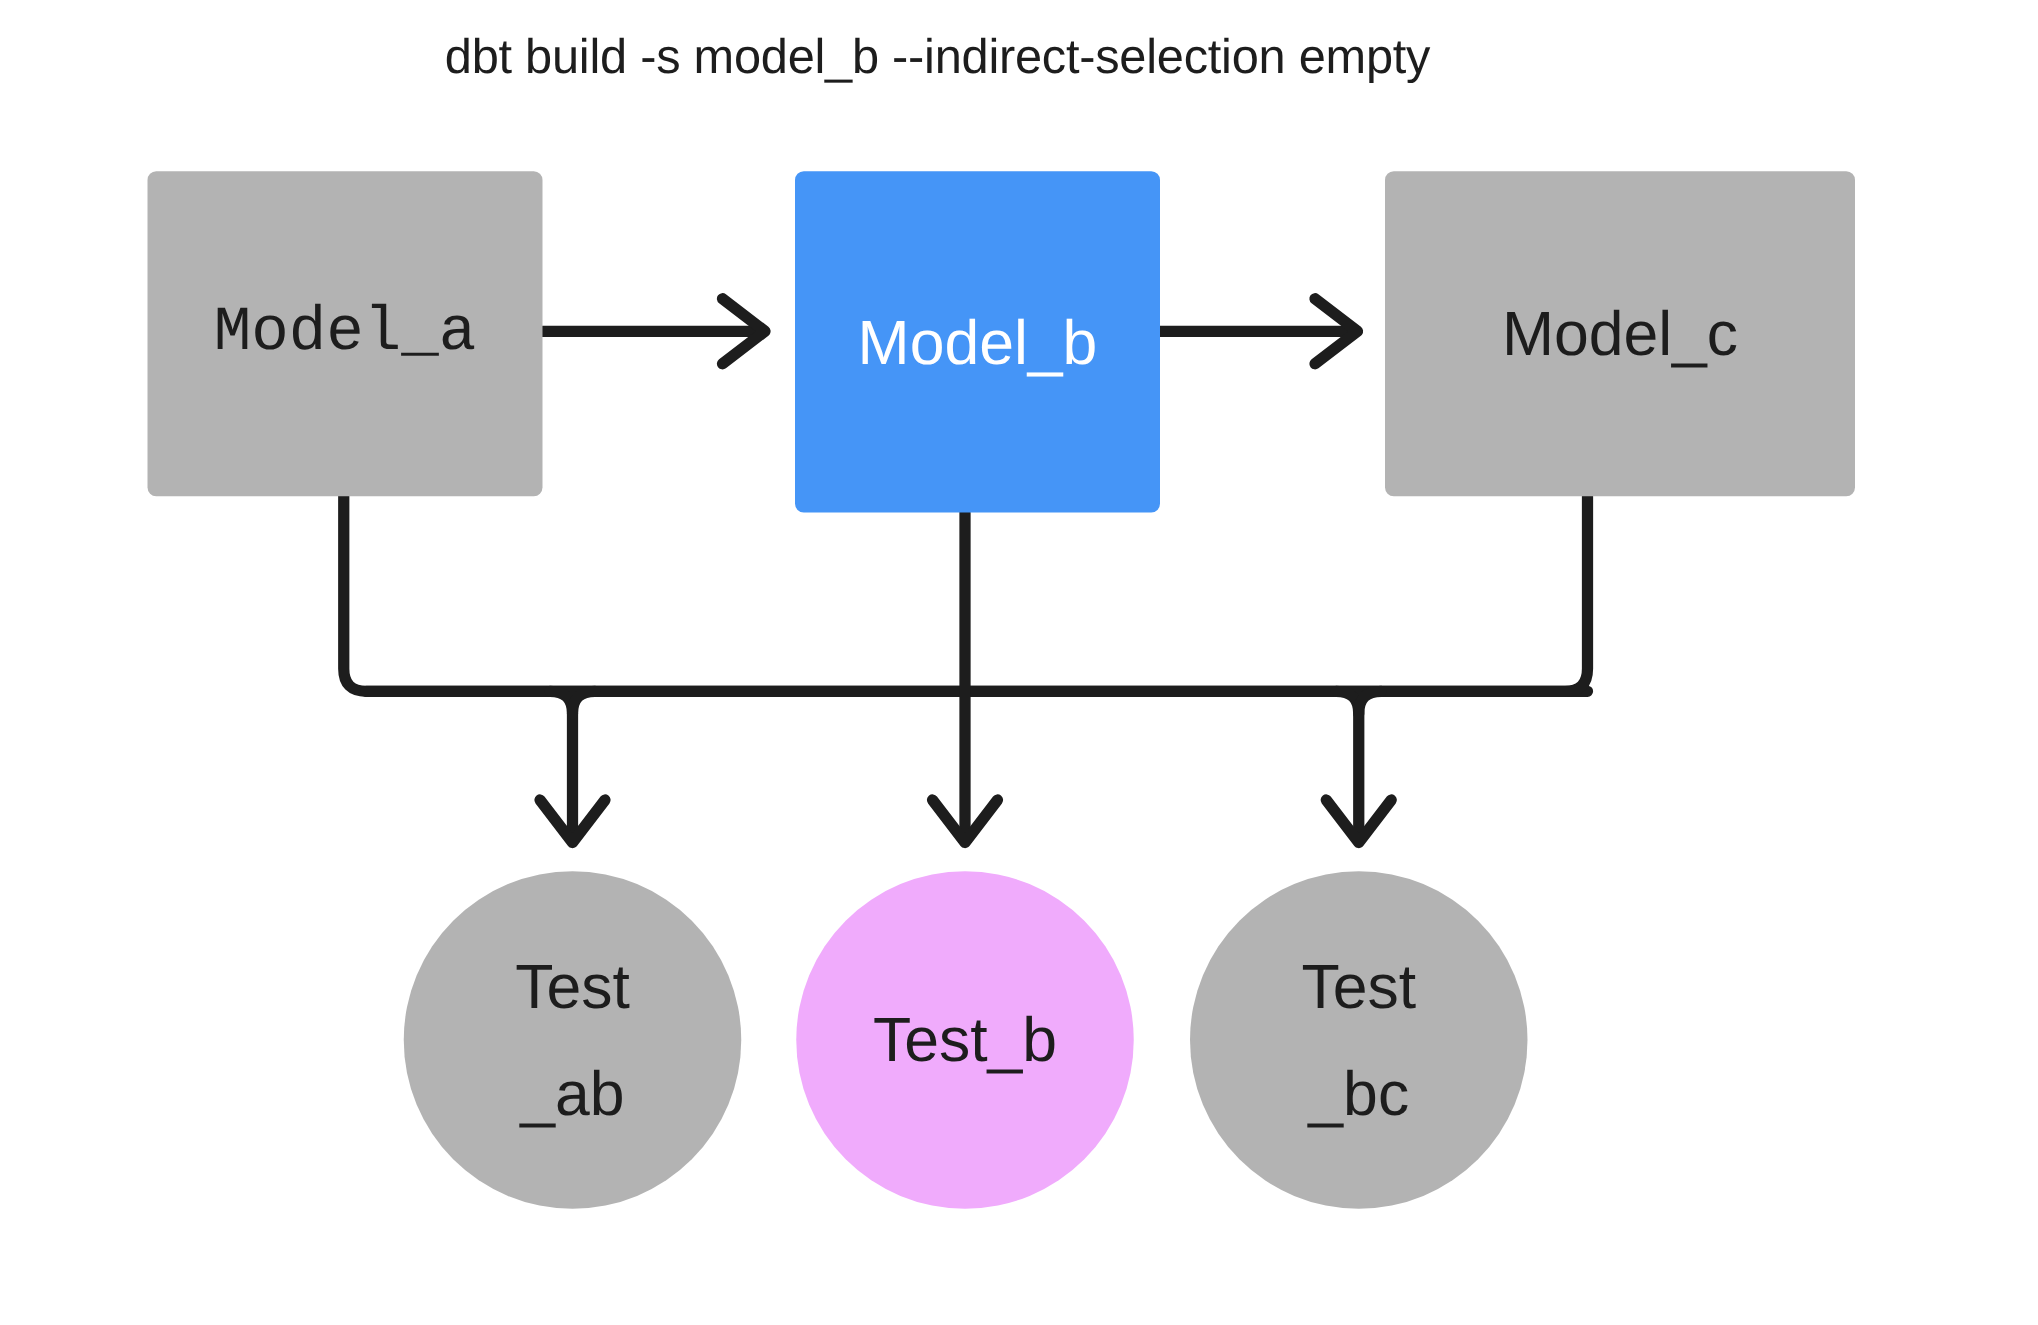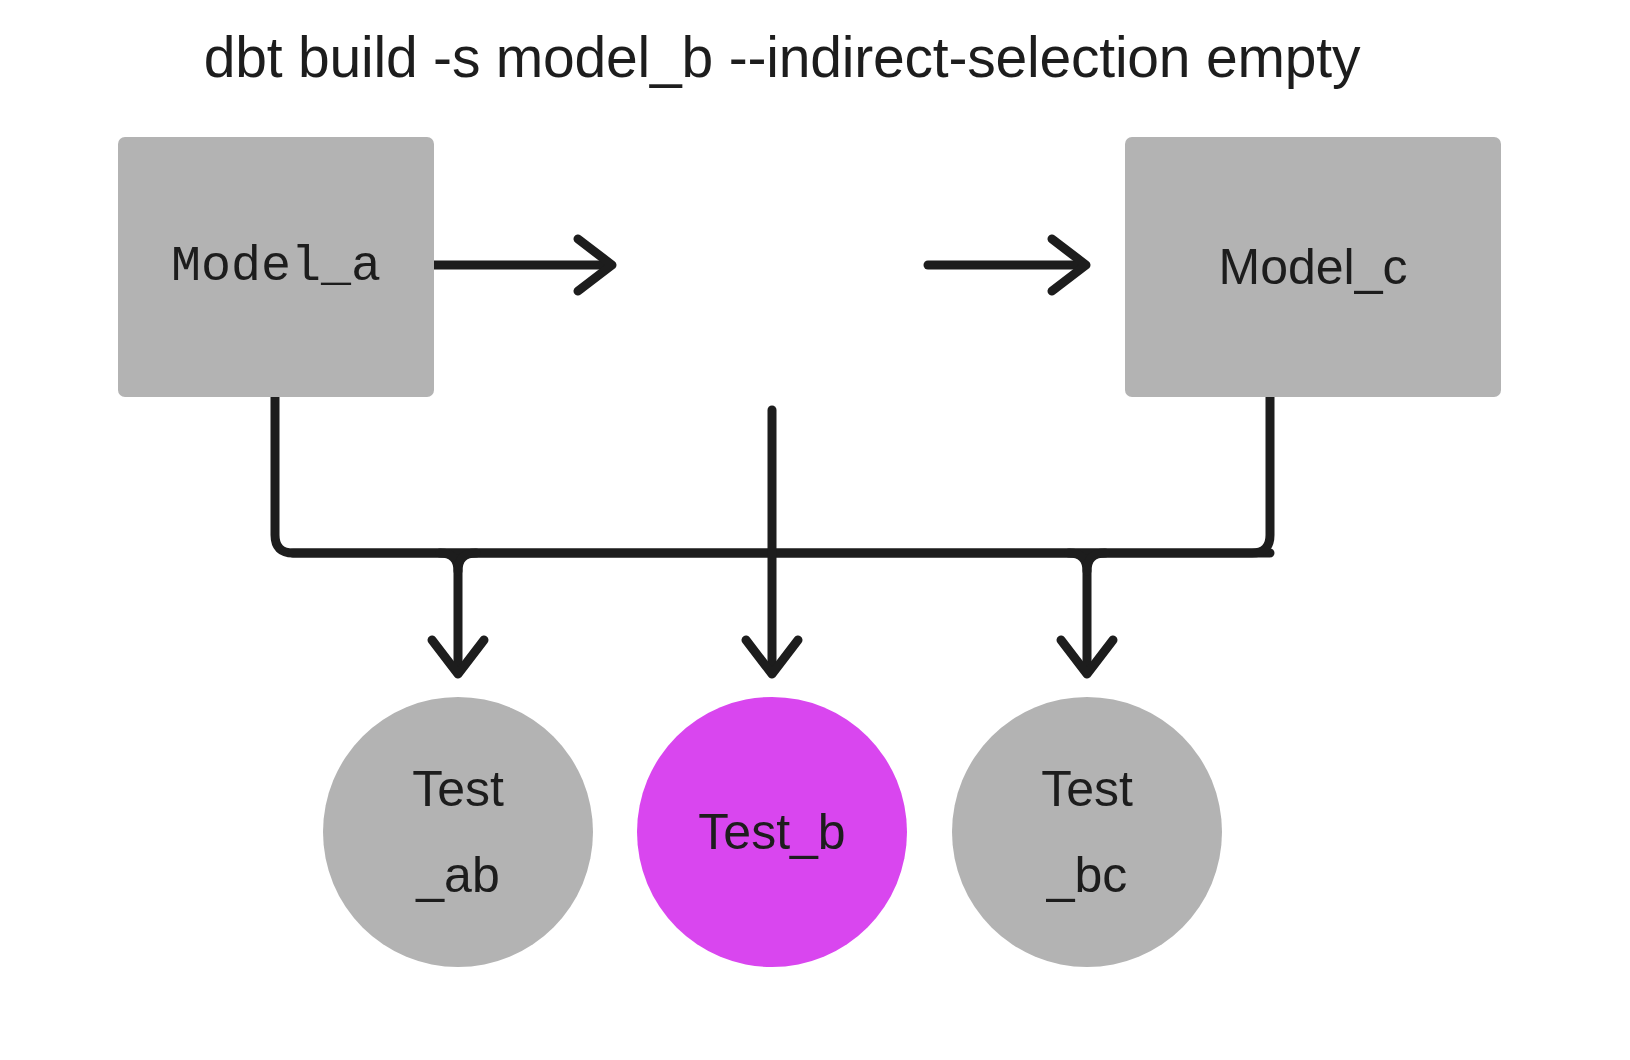--- a/index.html
+++ b/index.html
@@ -24,25 +24,24 @@
     width: 1630px;
     height: 1060px;
     pointer-events: none;
   }
   .title {
     position: absolute;
     left: 0;
     top: 24px;
     width: 1500px;
     text-align: center;
-    font-size: 57px;
+    font-size: 39px;
     color: #1d1d1d;
     letter-spacing: -0.2px;
     white-space: nowrap;
-    margin-left: 32px;
   }
   .node-box {
     position: absolute;
     border-radius: 7px;
     display: flex;
     align-items: center;
     justify-content: center;
     text-align: center;
     font-size: 50px;
     line-height: 1.12;
@@ -60,21 +59,21 @@
     box-sizing: border-box;
   }
   .node-label {
     display: block;
     width: 100%;
     white-space: pre-line;
   }
   
   #node-model-a { left: 118px;  top: 137px; width: 316px; height: 260px; }
   #node-model-b { left: 636px;  top: 137px; width: 292px; height: 273px; }
-  #node-model-c { left: 1108px; top: 137px; width: 376px; height: 260px; margin-left: 17px; }
+  #node-model-c { left: 1108px; top: 137px; width: 376px; height: 260px; }
 
   #node-test-ab { left: 323px;  top: 697px; width: 270px; height: 270px; }
   #node-test-b  { left: 637px;  top: 697px; width: 270px; height: 270px; }
   #node-test-bc { left: 952px;  top: 697px; width: 270px; height: 270px; }
 </style>
 </head>
 <body>
 
 <div id="canvas">
 
@@ -104,31 +103,34 @@
       <path d="M 1105 553 Q 1087 553 1087 571"></path>
       <path d="M 1061 640 L 1087 674 L 1113 640"></path>
 
     </g>
   </svg>
 
   <div class="node-box" id="node-model-a" style="background:#b3b3b3; color:#1d1d1d;font-family:Liberation Mono, monospace;">
     <span class="node-label">Model_a</span>
   </div>
 
+  <div class="node-box" id="node-model-b" style="background:#4595f7; color:#ffffff;">
+    <span class="node-label">Model_b</span>
+  </div>
 
   <div class="node-box" id="node-model-c" style="background:#b3b3b3; color:#1d1d1d;">
     <span class="node-label">Model_c</span>
   </div>
 
   <div class="node-circle" id="node-test-ab" style="background:#b3b3b3; color:#1d1d1d;">
     <span class="node-label">Test
 _ab</span>
   </div>
 
-  <div class="node-circle" id="node-test-b" style="background:#d946ef; color:#1d1d1d;">
+  <div class="node-circle" id="node-test-b" style="background:#f0abfc; color:#1d1d1d;">
     <span class="node-label">Test_b</span>
   </div>
 
   <div class="node-circle" id="node-test-bc" style="background:#b3b3b3; color:#1d1d1d;">
     <span class="node-label">Test
 _bc</span>
   </div>
 
 </div>
 

